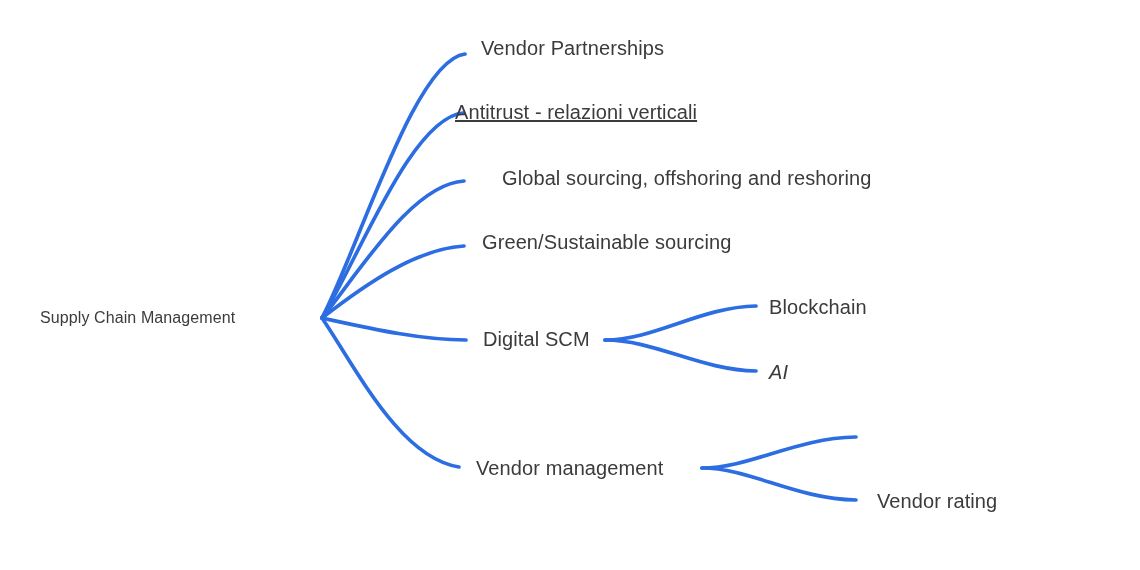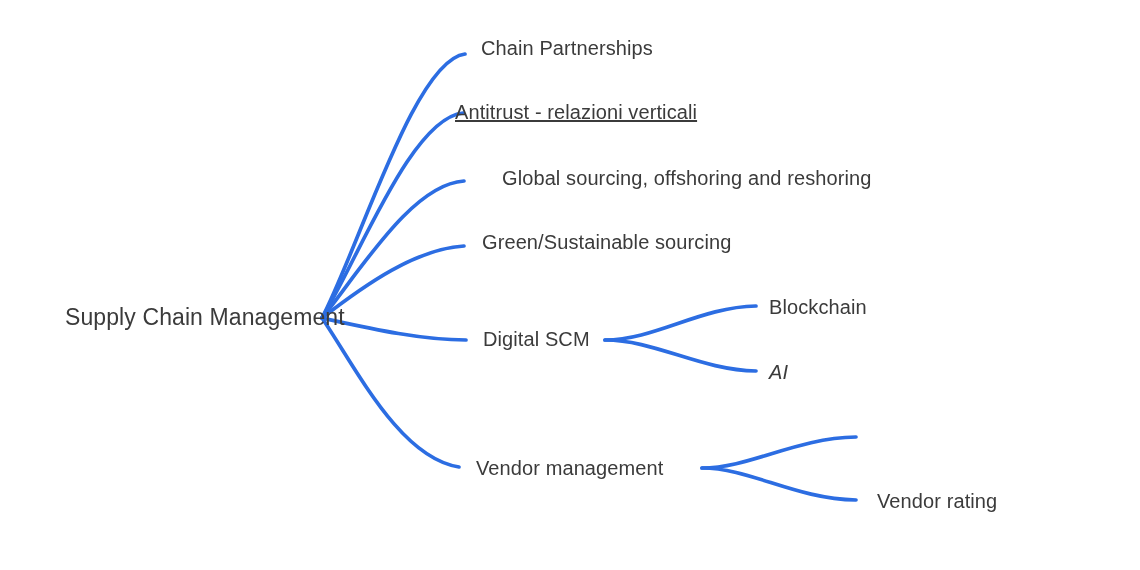--- a/index.html
+++ b/index.html
@@ -25,22 +25,21 @@
   .node {
     position: absolute;
     transform: translateY(-50%);
     color: #3b3b3b;
     font-size: 20px;
     line-height: 1.2;
     white-space: nowrap;
     letter-spacing: 0.1px;
   }
   .node.root {
-    font-size: 23px;
-    margin-left: 25px;
+    font-size: 16px;
   }
 </style>
 </head>
 <body>
 
 <div class="canvas">
 
   <svg class="edges" viewBox="0 0 1140 570" xmlns="http://www.w3.org/2000/svg" fill="none" stroke="#2c6de2" stroke-width="3.7" stroke-linecap="round">
     <path d="M322,318 C360,245 415,60 465,54"></path>
     <path d="M322,318 C360,255 412,118 463,113"></path>
@@ -49,21 +48,21 @@
     <path d="M322,318 C368,328 420,340 466,340"></path>
     <path d="M322,318 C356,368 400,458 459,467"></path>
     <path d="M605,340 C655,340 700,307 756,306"></path>
     <path d="M605,340 C655,340 700,370 756,371"></path>
     <path d="M702,468 C750,468 795,438 856,437"></path>
     <path d="M702,468 C750,468 795,499 856,500"></path>
   </svg>
 
   <div class="node root" style="left:40px; top:318px;">Supply Chain Management</div>
 
-  <div class="node" style="left:481px; top:48px;">Chain Partnerships</div>
+  <div class="node" style="left:481px; top:48px;">Vendor Partnerships</div>
 
   <div class="node" style="left:455px; top:112px;text-decoration:underline;">Antitrust - relazioni verticali</div>
 
   <div class="node" style="left:502px; top:178px;">Global sourcing, offshoring and reshoring</div>
 
   <div class="node" style="left:482px; top:242px;">Green/Sustainable sourcing</div>
 
   <div class="node" style="left:483px; top:339px;">Digital SCM</div>
 
   <div class="node" style="left:769px; top:307px;">Blockchain</div>

